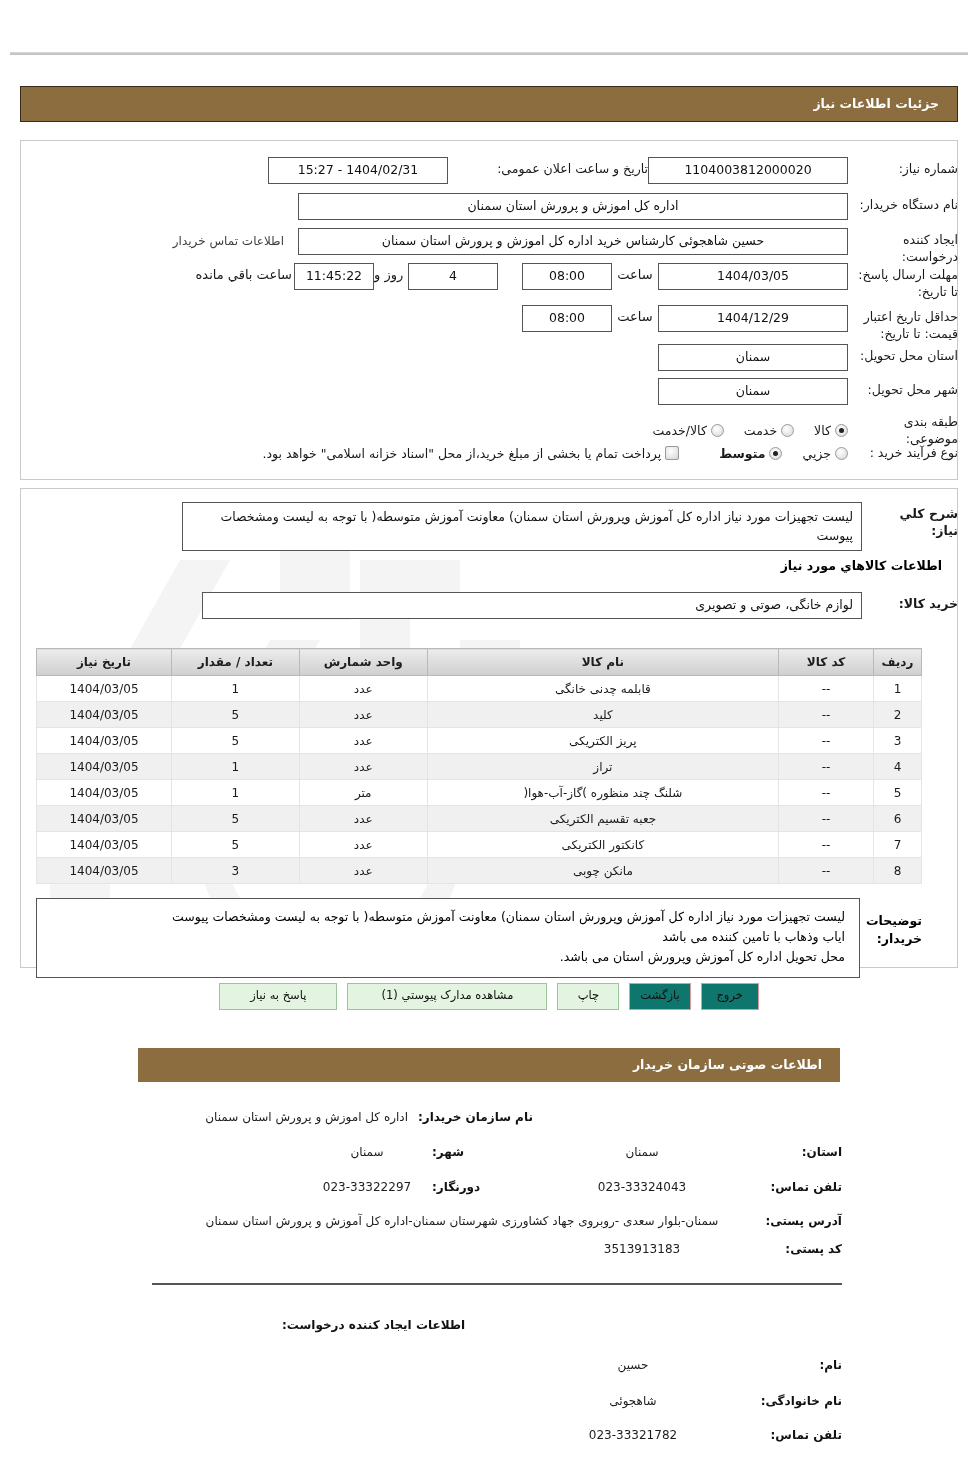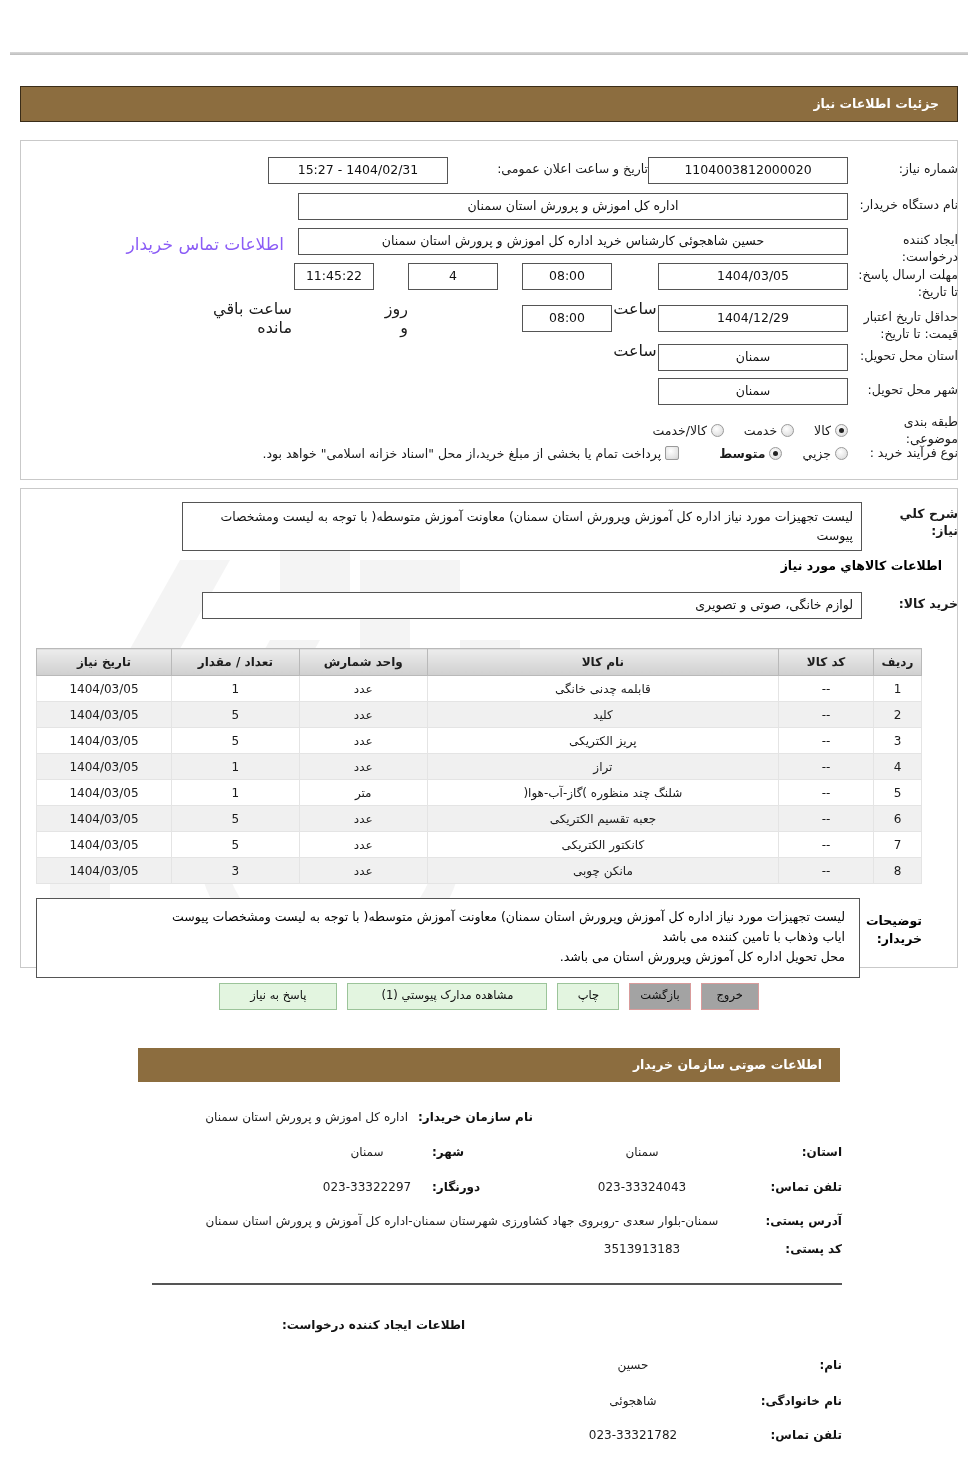--- a/index.html
+++ b/index.html
@@ -75,24 +75,24 @@
     border: 1px solid #555;
     background: #fff;
     padding: 4px 8px;
     text-align: center;
     font-size: 12.5px;
     line-height: 1.35;
     color: #111;
     min-height: 25px;
   }
   .fld.ta-right { text-align: right; }
-  .plaintext { padding-top: 4px; font-size: 16px; margin-top: 32px; }
+  .plaintext { padding-top: 4px; font-size: 13px; }
   .link {
-    color: #8b5cf6;
-    font-size: 17px;
+    color: #404040;
+    font-size: 12px;
     padding-top: 6px;
     text-decoration: none;
     cursor: pointer;
   }
 
   
   .radio, .chk {
     display: inline-block;
     width: 13px; height: 13px;
     border: 1px solid #9a9a9a;
@@ -170,21 +170,21 @@
     border: 1px solid #8a8a8a;
     font-size: 11.5px;
     padding: 5px 10px 6px 10px;
     text-align: center;
     cursor: pointer;
     white-space: nowrap;
     color: #111;
     line-height: 1.2;
   }
   .btn.green { background: #e3f5e0; border-color: #9cc49a; }
-  .btn.red   { background: #a3a3a3; border-color: #d99b9b; }
+  .btn.red   { background: #0f766e; border-color: #d99b9b; }
 
   
   .cinfo {
     position: absolute;
     left: 152px; width: 690px;
     font-size: 12px; direction: rtl;
   }
   .crow {
     display: flex; flex-direction: row;
     align-items: flex-start;
@@ -242,21 +242,21 @@
     <a class="link" style="margin-right:14px;" href="#">اطلاعات تماس خریدار</a>
   </div>
 
   <div class="frow" style="top:263px; right:20px; width:938px;">
     <div class="lbl" style="width:110px; padding-left:10px;">مهلت ارسال پاسخ: تا تاریخ:</div>
     <div class="fld" style="width:190px;">1404/03/05</div>
     <div class="plaintext" style="width:46px; text-align:center;">ساعت</div>
     <div class="fld" style="width:90px;">08:00</div>
     <div style="width:24px;"></div>
     <div class="fld" style="width:90px;">4</div>
-    <div class="plaintext" style="width:34px; text-align:right;">روز و</div>
+    <div class="plaintext" style="width:34px; text-align:left;">روز و</div>
     <div class="fld" style="width:80px;">11:45:22</div>
     <div class="plaintext" style="width:110px; text-align:right; padding-right:2px;">ساعت باقي مانده</div>
   </div>
 
   <div class="frow" style="top:305px; right:20px; width:938px;">
     <div class="lbl" style="width:110px; padding-left:10px;">حداقل تاریخ اعتبار قیمت: تا تاریخ:</div>
     <div class="fld" style="width:190px;">1404/12/29</div>
     <div class="plaintext" style="width:46px; text-align:center;">ساعت</div>
     <div class="fld" style="width:90px;">08:00</div>
   </div>

